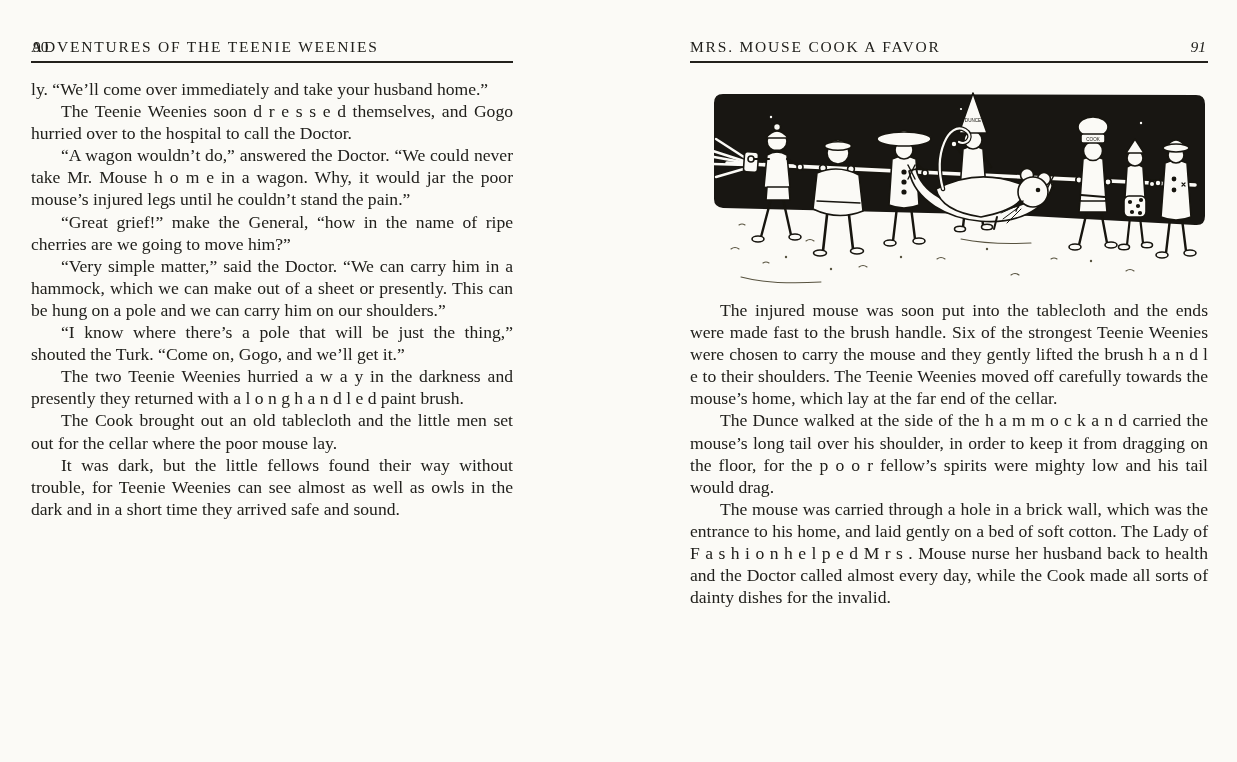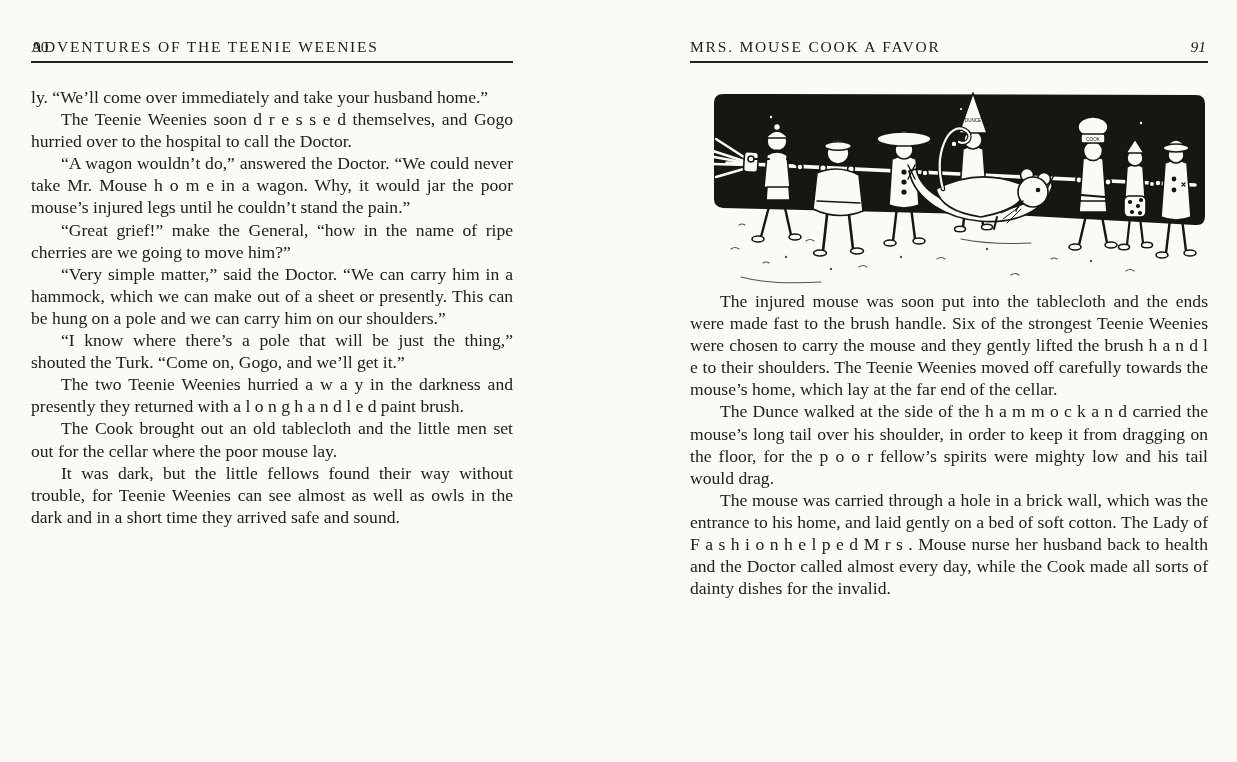--- a/index.html
+++ b/index.html
@@ -19,21 +19,21 @@
     border-bottom:2px solid #23211c;
     padding-bottom:3px;
   }
   .head-title{
     text-align:left;font-size:15.5px;letter-spacing:1.8px;
     line-height:22px;white-space:nowrap;
   }
   .pagenum{position:absolute;top:0;font-size:15.5px;line-height:22px;letter-spacing:0;}
   .pagenum.pn-left{left:2px;}
   .pagenum.pn-right{right:2px;font-style:italic;}
-  .body-text{margin-top:23px;font-size:17.6px;line-height:22.1px;text-align:justify;}
+  .body-text{margin-top:15px;font-size:17.6px;line-height:22.1px;text-align:justify;}
   .body-text p{margin:0;text-indent:30px;}
   .body-text p.continuation{text-indent:0;}
   .illustration{margin:26px 0 0 21px;width:497px;height:201px;}
   .illustration svg{display:block;}
 </style>
 </head>
 <body>
 
 <div class="spread">
 
@@ -238,20 +238,20 @@
           <path d="M250,150 q30,6 70,4"></path>
           <circle cx="75" cy="168" r="1.2" fill="#57523f" stroke="none"></circle>
           <circle cx="190" cy="168" r="1.2" fill="#57523f" stroke="none"></circle>
           <circle cx="276" cy="160" r="1.2" fill="#57523f" stroke="none"></circle>
           <circle cx="380" cy="172" r="1.2" fill="#57523f" stroke="none"></circle>
           <circle cx="120" cy="180" r="1.2" fill="#57523f" stroke="none"></circle>
         </g>
       </svg>
     </div>
 
-    <div class="body-text" style="margin-top:0;">
+    <div class="body-text" style="margin-top:9px;">
       <p>The injured mouse was soon put into the tablecloth and the ends were made fast to the brush handle.  Six of the strongest Teenie Weenies were chosen to carry the mouse and they gently lifted the brush h a n d l e to their shoulders. The Teenie Weenies moved off carefully towards the mouse’s home, which lay at the far end of the cellar.</p>
       <p>The Dunce walked at the side of the h a m m o c k a n d carried the mouse’s long tail over his shoulder, in order to keep it from dragging on the floor, for the p o o r fellow’s spirits were mighty low and his tail would drag.</p>
       <p>The mouse was carried through a hole in a brick wall, which was the entrance to his home, and laid gently on a bed of soft cotton.  The Lady of F a s h i o n h e l p e d M r s . Mouse nurse her husband back to health and the Doctor called almost every day, while the Cook made all sorts of dainty dishes for the invalid.</p>
     </div>
   </div>
 
 </div>
 
 </body></html>

